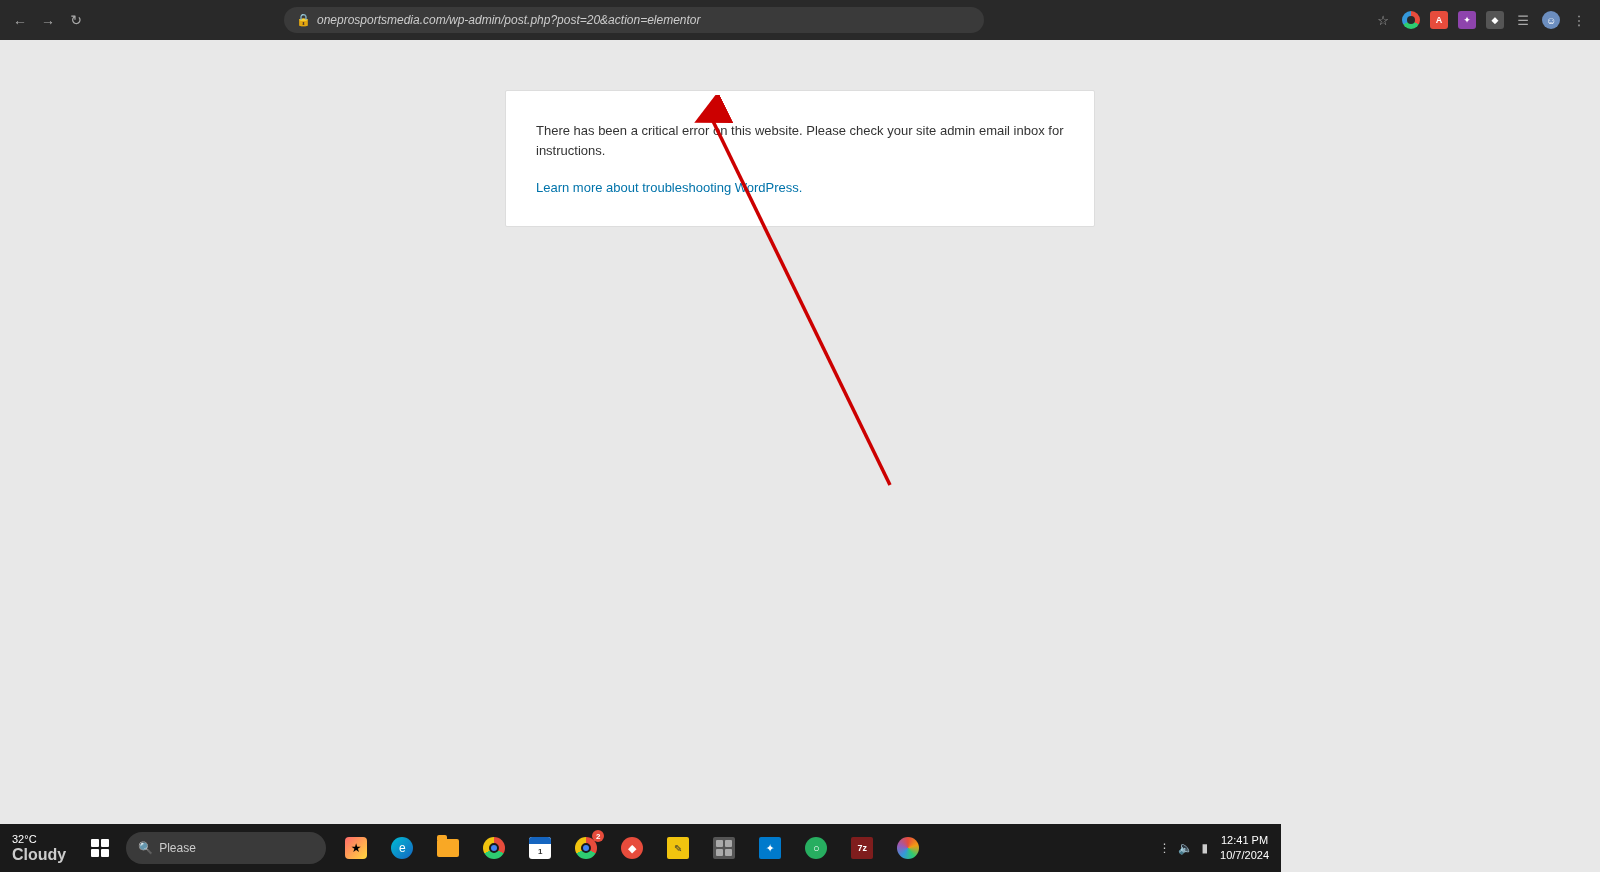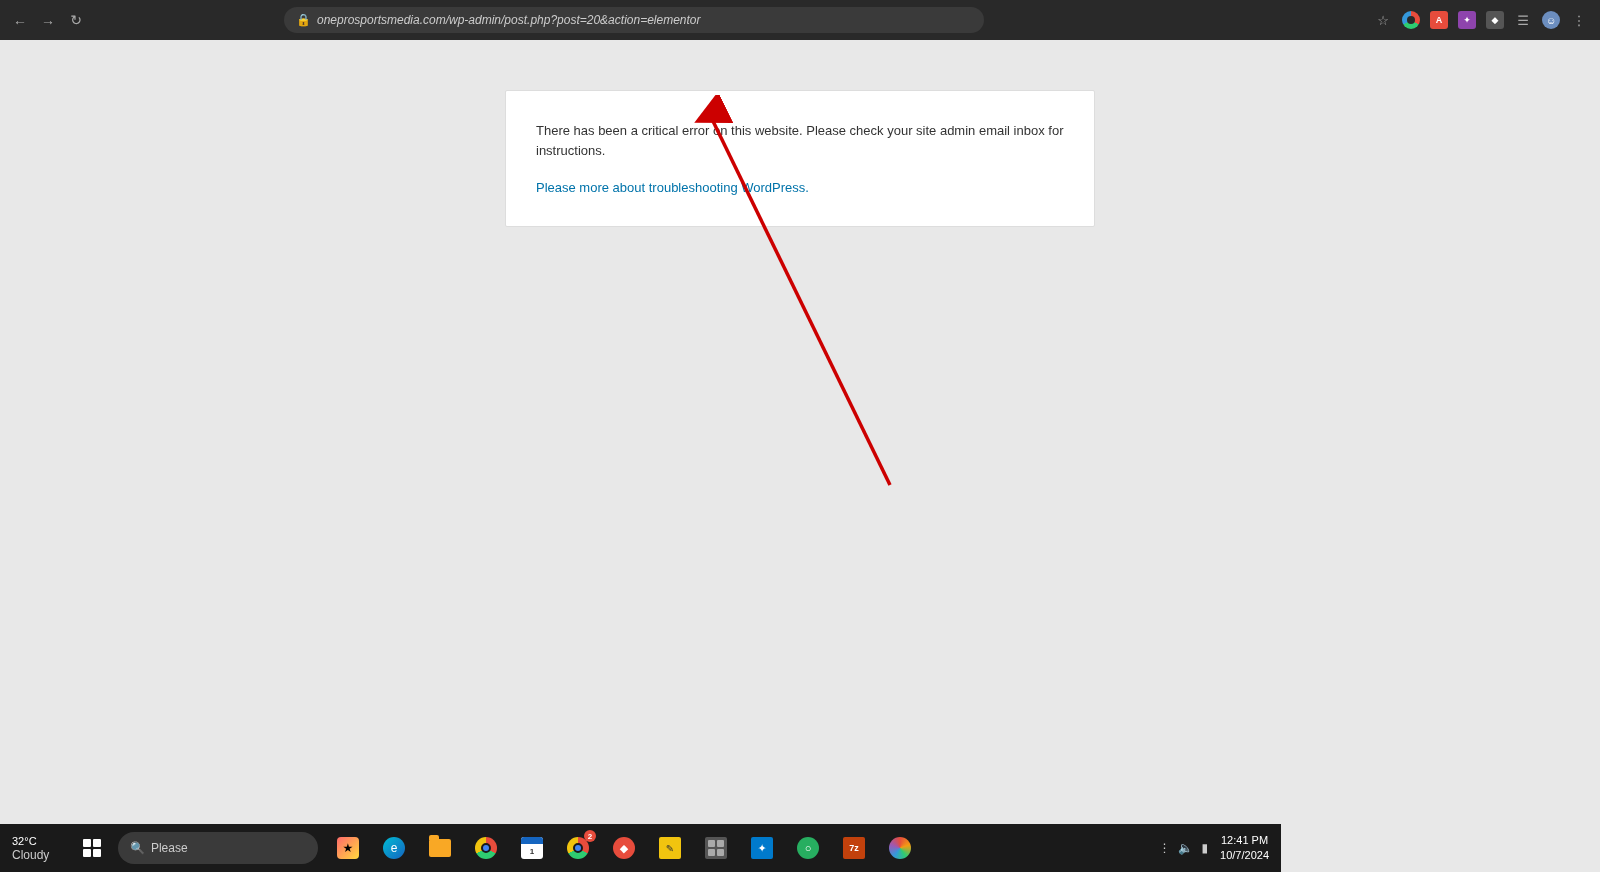--- a/index.html
+++ b/index.html
@@ -113,21 +113,21 @@
       display: flex;
       flex-direction: column;
       align-items: flex-start;
       padding: 0 12px;
       color: #fff;
       font-size: 10px;
       gap: 1px;
       min-width: 70px;
     }
     .weather-temp { font-size: 11px; font-weight: 500; }
-    .weather-desc { font-size: 12px; color: #ccc; }
+    .weather-desc { font-size: 16px; color: #ccc; font-weight: bold; }
 
     .taskbar-start {
       width: 44px; height: 48px;
       display: flex; align-items: center; justify-content: center;
       cursor: pointer;
     }
     .start-icon {
       width: 18px; height: 18px;
       display: grid; grid-template-columns: 1fr 1fr; gap: 2px;
     }
@@ -225,21 +225,21 @@
       <div style="width:18px;height:18px;border-radius:50%;background:#6c8ebf;display:flex;align-items:center;justify-content:center;color:#fff;font-size:10px;">☺</div>
     </button>
     <button class="browser-icon-btn">⋮</button>
   </div>
 </div>
 
 <div class="content-area">
 
   <div class="error-box">
     <p class="error-message">There has been a critical error on this website. Please check your site admin email inbox for instructions.</p>
-    <a class="error-link" href="#">Please more about troubleshooting WordPress.</a>
+    <a class="error-link" href="#">Learn more about troubleshooting WordPress.</a>
   </div>
 
   <svg class="annotation-arrow" width="220" height="410" viewBox="0 0 220 410">
 
     <defs>
       <marker id="arrowhead" markerWidth="10" markerHeight="10" refX="5" refY="5" orient="auto">
         <polygon points="0,10 5,0 10,10" fill="#cc0000"></polygon>
       </marker>
     </defs>
     <line x1="200" y1="390" x2="20" y2="20" stroke="#cc0000" stroke-width="3.5" marker-end="url(#arrowhead)"></line>
@@ -322,21 +322,21 @@
 
     <div class="taskbar-icon">
       <div style="width:22px;height:22px;background:#007acc;border-radius:2px;display:flex;align-items:center;justify-content:center;color:#fff;font-size:11px;">✦</div>
     </div>
 
     <div class="taskbar-icon">
       <div style="width:22px;height:22px;background:#27ae60;border-radius:50%;display:flex;align-items:center;justify-content:center;color:#fff;font-size:11px;">○</div>
     </div>
 
     <div class="taskbar-icon">
-      <div style="width:22px;height:22px;background:#c2410c;border-radius:2px;display:flex;align-items:center;justify-content:center;color:#fff;font-size:9px;font-weight:bold;">7z</div>
+      <div style="width:22px;height:22px;background:#7f1d1d;border-radius:2px;display:flex;align-items:center;justify-content:center;color:#fff;font-size:9px;font-weight:bold;">7z</div>
     </div>
 
     <div class="taskbar-icon">
       <div style="width:22px;height:22px;border-radius:50%;background:conic-gradient(#e74c3c,#f39c12,#2ecc71,#3498db,#9b59b6,#e74c3c);"></div>
     </div>
   </div>
 
   <div class="taskbar-right">
     <div class="taskbar-sys-icons">
       <span class="sys-icon">⋮</span>

